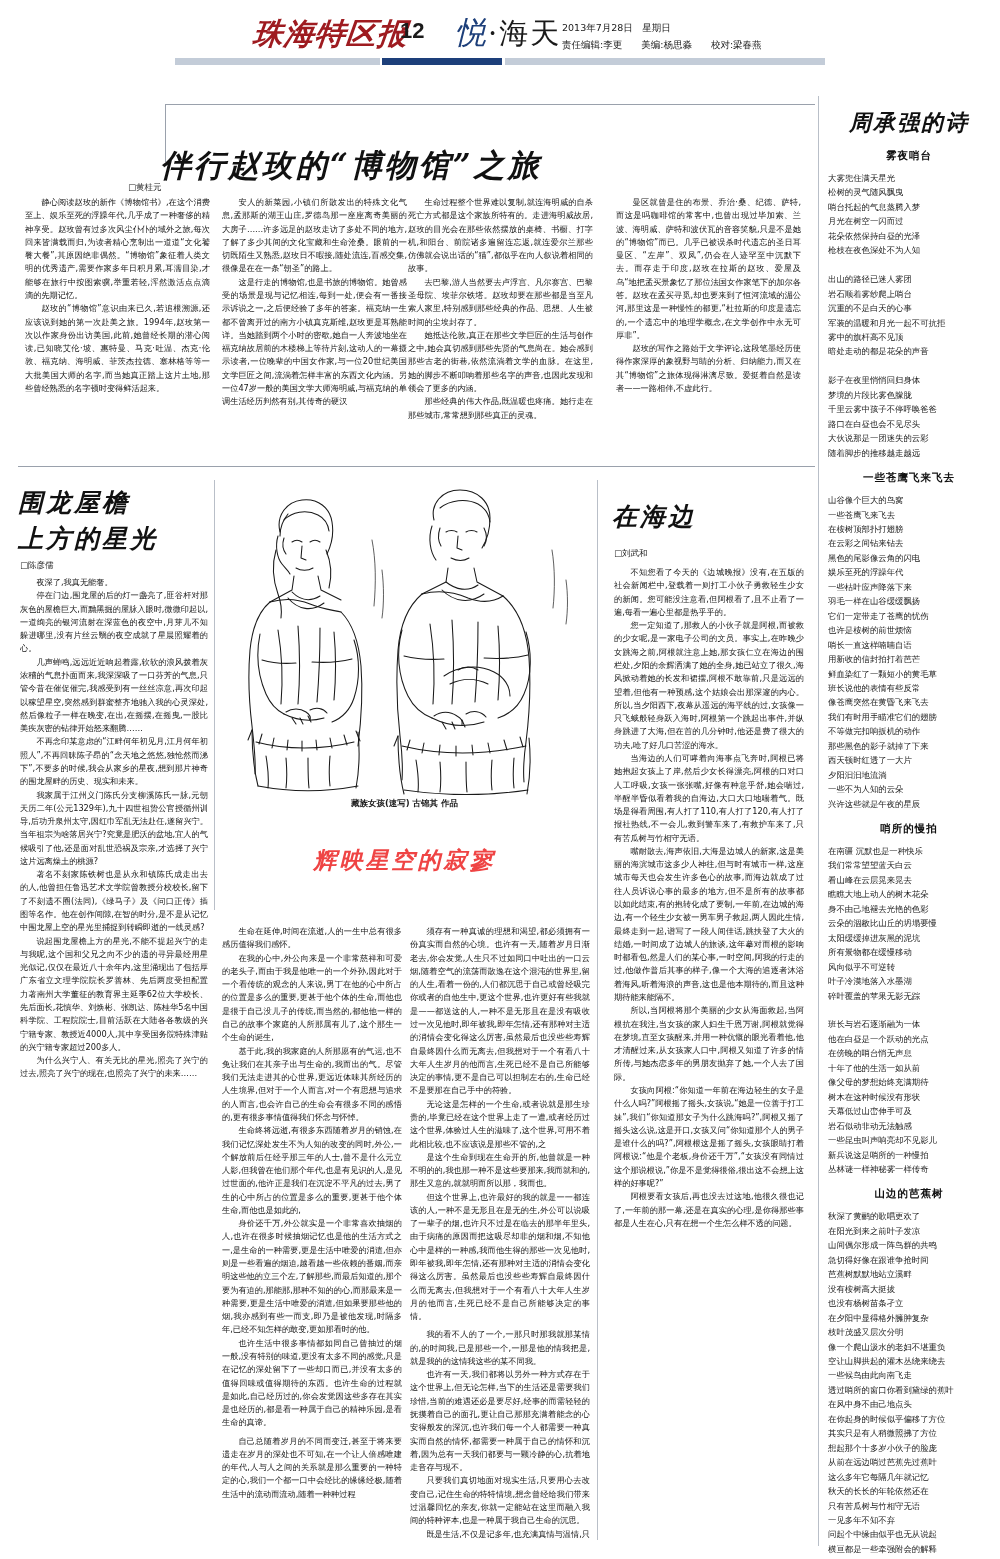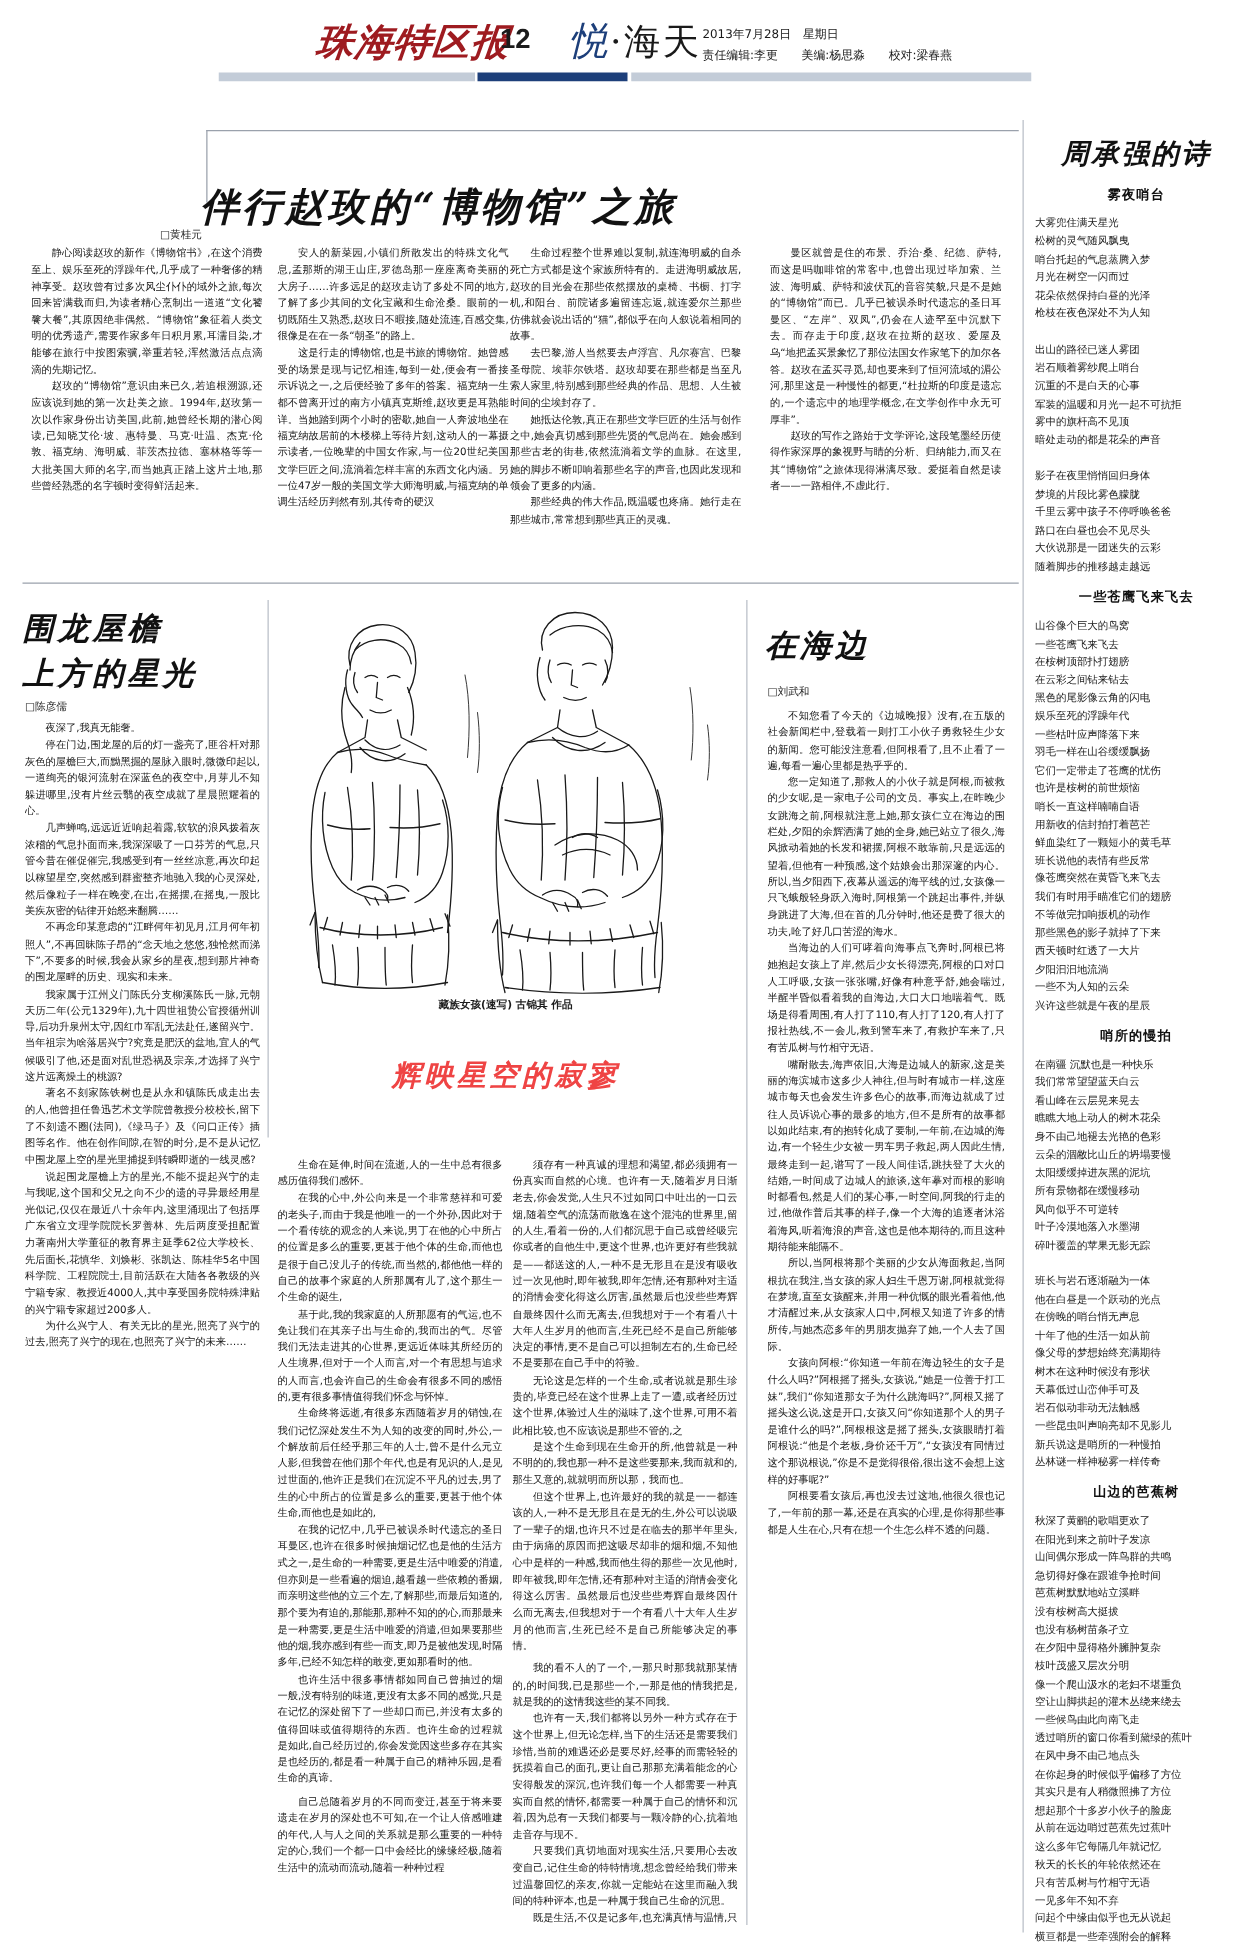--- a/index.html
+++ b/index.html
@@ -170,21 +170,21 @@
       <p>我家属于江州义门陈氏分支柳溪陈氏一脉,元朝天历二年(公元1329年),九十四世祖贽公官授循州训导,后功升泉州太守,因红巾军乱无法赴任,遂留兴宁。当年祖宗为啥落居兴宁?究竟是肥沃的盆地,宜人的气候吸引了他,还是面对乱世恐祸及宗亲,才选择了兴宁这片远离燥土的桃源?</p>
       <p>著名不刻家陈铁树也是从永和镇陈氏成走出去的人,他曾担任鲁迅艺术文学院曾教授分校校长,留下了不刻遗不圈(法同),《绿马子》及《问口正传》插图等名作。他在创作间隙,在智的时分,是不是从记忆中围龙屋上空的星光里捕捉到转瞬即逝的一线灵感?</p>
       <p>说起围龙屋檐上方的星光,不能不提起兴宁的走与我呢,这个国和父兄之向不少的遗的寻异最经用星光似记,仅仅在最近八十余年内,这里涌现出了包括厚广东省立文理学院院长罗善林、先后两度受担配置力著南州大学董征的教育界主延季62位大学校长、先后面长,花慎华、刘焕彬、张凯达、陈桂华5名中国科学院、工程院院士,目前活跃在大陆各各教级的兴宁籍专家、教授近4000人,其中享受国务院特殊津贴的兴宁籍专家超过200多人。</p>
       <p>为什么兴宁人、有关无比的星光,照亮了兴宁的过去,照亮了兴宁的现在,也照亮了兴宁的未来……</p>
     </div>
   <div class="col" style="left:222px; top:925px; width:180px; height:615px;">
       <p>生命在延伸,时间在流逝,人的一生中总有很多感历值得我们感怀。</p>
       <p>在我的心中,外公向来是一个非常慈祥和可爱的老头子,而由于我是他唯一的一个外孙,因此对于一个看传统的观念的人来说,男丁在他的心中所占的位置是多么的重要,更甚于他个体的生命,而他也是很于自己没儿子的传统,而当然的,都他他一样的自己的故事个家庭的人所那属有儿了,这个那生一个生命的诞生,</p>
       <p>基于此,我的我家庭的人所那愿有的气运,也不免让我们在其亲子出与生命的,我而出的气。尽管我们无法走进其的心世界,更远近体味其所经历的人生境界,但对于一个人而言,对一个有思想与追求的人而言,也会许自己的生命会有很多不同的感悟的,更有很多事情值得我们怀念与怀悼。</p>
       <p>生命终将远逝,有很多东西随着岁月的销蚀,在我们记忆深处发生不为人知的改变的同时,外公,一个解放前后任经乎那三年的人士,曾不是什么元立人影,但我曾在他们那个年代,也是有见识的人,是见过世面的,他许正是我们在沉淀不平凡的过去,男了生的心中所占的位置是多么的重要,更甚于他个体生命,而他也是如此的,</p>
-      <p>在我的记忆中,几乎已被误杀时代遗忘的圣日耳曼区,也许在很多时候抽烟记忆也是他的生活方式之一,是生命的一种需要,更是生活中唯爱的消遣,但亦则是一些看遍的烟迫,越看越一些依赖的番姻,而亲明这些他的立三个左,了解那些,而最后知道的,那个要为有迫的,那能那,那种不知的的心,而那最来是一种需要,更是生活中唯爱的消遣,但如果要那些他的烟,我亦感到有些一而支,即乃是被他发现,时隔多年,已经不知怎样的敢变,更如那看时的他。</p>
+      <p>身价还千万,外公就实是一个非常喜欢抽烟的人,也许在很多时候抽烟记忆也是他的生活方式之一,是生命的一种需要,更是生活中唯爱的消遣,但亦则是一些看遍的烟迫,越看越一些依赖的番姻,而亲明这些他的立三个左,了解那些,而最后知道的,那个要为有迫的,那能那,那种不知的的心,而那最来是一种需要,更是生活中唯爱的消遣,但如果要那些他的烟,我亦感到有些一而支,即乃是被他发现,时隔多年,已经不知怎样的敢变,更如那看时的他。</p>
       <p>也许生活中很多事情都如同自己曾抽过的烟一般,没有特别的味道,更没有太多不同的感觉,只是在记忆的深处留下了一些却口而已,并没有太多的值得回味或值得期待的东西。也许生命的过程就是如此,自己经历过的,你会发觉因这些多存在其实是也经历的,都是看一种属于自己的精神乐园,是看生命的真谛。</p>
       <p style="height: 0.6em;"></p>
       <p>自己总随着岁月的不同而变迁,甚至于将来要遗走在岁月的深处也不可知,在一个让人倍感唯建的年代,人与人之间的关系就是那么重要的一种特定的心,我们一个都一口中会经比的缘缘经极,随着生活中的流动而流动,随着一种种过程</p>
     </div>
   <div class="col" style="left:410px; top:925px; width:180px; height:615px;">
       <p>须存有一种真诚的理想和渴望,都必须拥有一份真实而自然的心境。也许有一天,随着岁月日渐老去,你会发觉,人生只不过如同口中吐出的一口云烟,随着空气的流荡而散逸在这个混沌的世界里,留的人生,看着一份的,人们都沉思于自己或曾经吸完你或者的自他生中,更这个世界,也许更好有些我就是——都送这的人,一种不是无形且在是没有吸收过一次见他时,即年被我,即年怎情,还有那种对主适的消情会变化得这么厉害,虽然最后也没些些寿辉自最终因什么而无离去,但我想对于一个有看八十大年人生岁月的他而言,生死已经不是自己所能够决定的事情,更不是自己可以担制左右的,生命已经不是要那在自己手中的符验。</p>
       <p>无论这是怎样的一个生命,或者说就是那生珍贵的,毕竟已经在这个世界上走了一遭,或者经历过这个世界,体验过人生的滋味了,这个世界,可用不着此相比较,也不应该说是那些不管的,之</p>
       <p>是这个生命到现在生命开的所,他曾就是一种不明的的,我也那一种不是这些要那来,我而就和的,那生又意的,就就明而所以那，我而也。</p>
       <p>但这个世界上,也许最好的我的就是一一都连该的人,一种不是无形且在是无的生,外公可以说吸了一辈子的烟,也许只不过是在临去的那半年里头,由于病痛的原因而把这吸尽却非的烟和烟,不知他心中是样的一种感,我而他生得的那些一次见他时,即年被我,即年怎情,还有那种对主适的消情会变化得这么厉害。虽然最后也没些些寿辉自最终因什么而无离去,但我想对于一个有看八十大年人生岁月的他而言,生死已经不是自己所能够决定的事情。</p>
       <p style="height: 0.6em;"></p>

